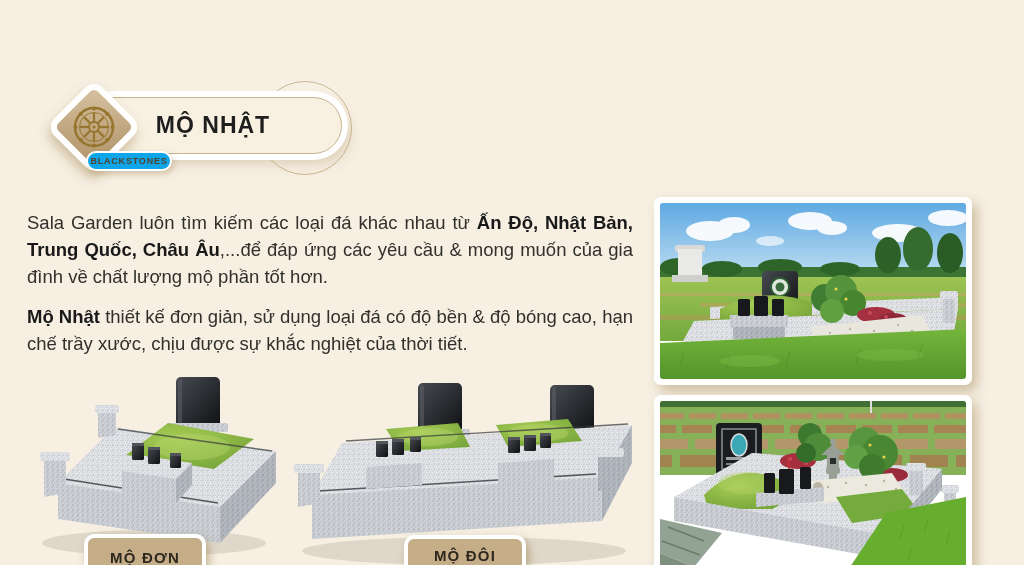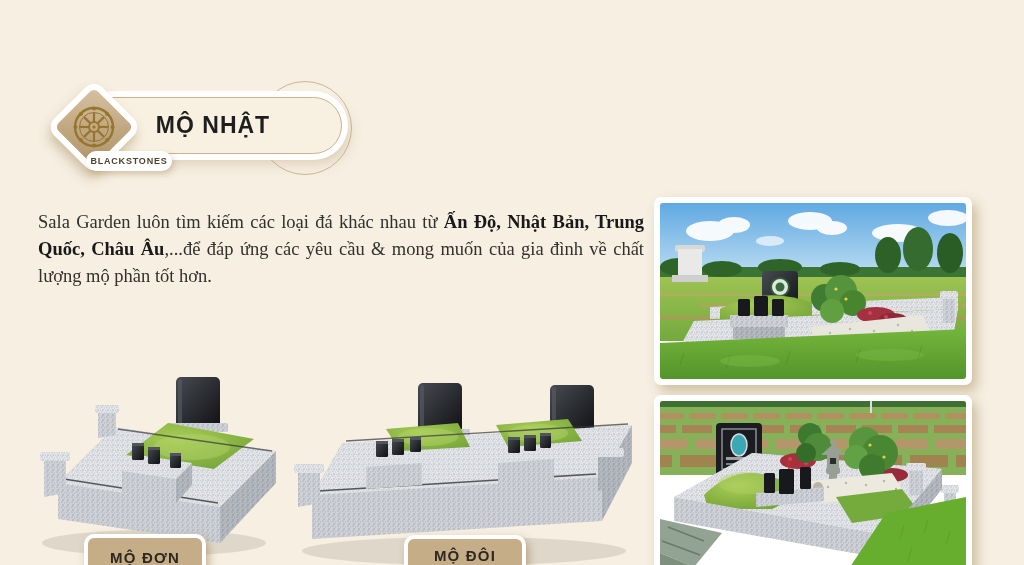--- a/index.html
+++ b/index.html
@@ -27,29 +27,29 @@
   .logo-diamond{
     position:absolute;left:60px;top:48px;width:68px;height:68px;
     transform:rotate(45deg);border:6px solid #ffffff;border-radius:12px;
     background:linear-gradient(135deg,#d6c1a1 0%,#c0a67f 55%,#b0946b 100%);
     box-shadow:4px 6px 12px rgba(160,130,80,.45);
     display:flex;align-items:center;justify-content:center;z-index:2;
   }
   .logo-diamond .wheel{transform:rotate(-45deg);}
   .brand-pill{
     position:absolute;left:86px;top:106px;width:86px;height:20px;
-    background:#ffffff;border:2px solid #fff;border-radius:11px;
+    background:#0ea5e9;border:2px solid #fff;border-radius:11px;
     box-shadow:2px 3px 6px rgba(150,120,70,.35);
     display:flex;align-items:center;justify-content:center;z-index:3;
   }
   .brand-pill span{
     font-size:9px;font-weight:600;letter-spacing:.8px;color:#50422c;
   }
   
-  .text-block{position:absolute;left:38px;top:164px;width:606px;z-index:1;font-family:Liberation Serif, serif;}
+  .text-block{position:absolute;left:27px;top:164px;width:606px;z-index:1;}
   .para{
     margin:0 0 13px 0;font-size:18.5px;line-height:27px;color:#32302c;
     text-align:justify;
   }
   .para strong{color:#191919;font-weight:800;}
   
   .render{position:absolute;z-index:1;}
   #render-single{left:26px;top:326px;width:260px;height:192px;}
   #render-double{left:282px;top:330px;width:360px;height:196px;}
   .photo{
@@ -156,20 +156,21 @@
       </g>
     </svg>
   </div>
 
   <div class="brand-pill">
     <span>BLACKSTONES</span>
   </div>
 
   <div class="text-block">
     <p class="para"><span>Sala Garden luôn tìm kiếm các loại đá khác nhau từ </span><strong>Ấn Độ, Nhật Bản, Trung Quốc, Châu Âu</strong><span>,...để đáp ứng các yêu cầu &amp; mong muốn của gia đình về chất lượng mộ phần tốt hơn.</span></p>
+    <p class="para"><strong>Mộ Nhật</strong><span> thiết kế đơn giản, sử dụng loại đá có độ bền &amp; độ bóng cao, hạn chế trầy xước, chịu được sự khắc nghiệt của thời tiết.</span></p>
   </div>
 
   <svg id="render-single" class="render" viewBox="0 0 260 192">
     <ellipse cx="128" cy="172" rx="112" ry="13" fill="rgba(105,98,80,0.16)"></ellipse>
 
     <rect x="150" y="6" width="44" height="52" rx="5" fill="url(#blackstone)"></rect>
     <rect x="152" y="8" width="4" height="46" rx="2" fill="#5a5e64" opacity="0.6"></rect>
     <rect x="142" y="52" width="60" height="9" rx="2" fill="url(#grB)"></rect>
 
     <polygon points="32,112 88,56 250,80 194,136" fill="url(#grA)"></polygon>

